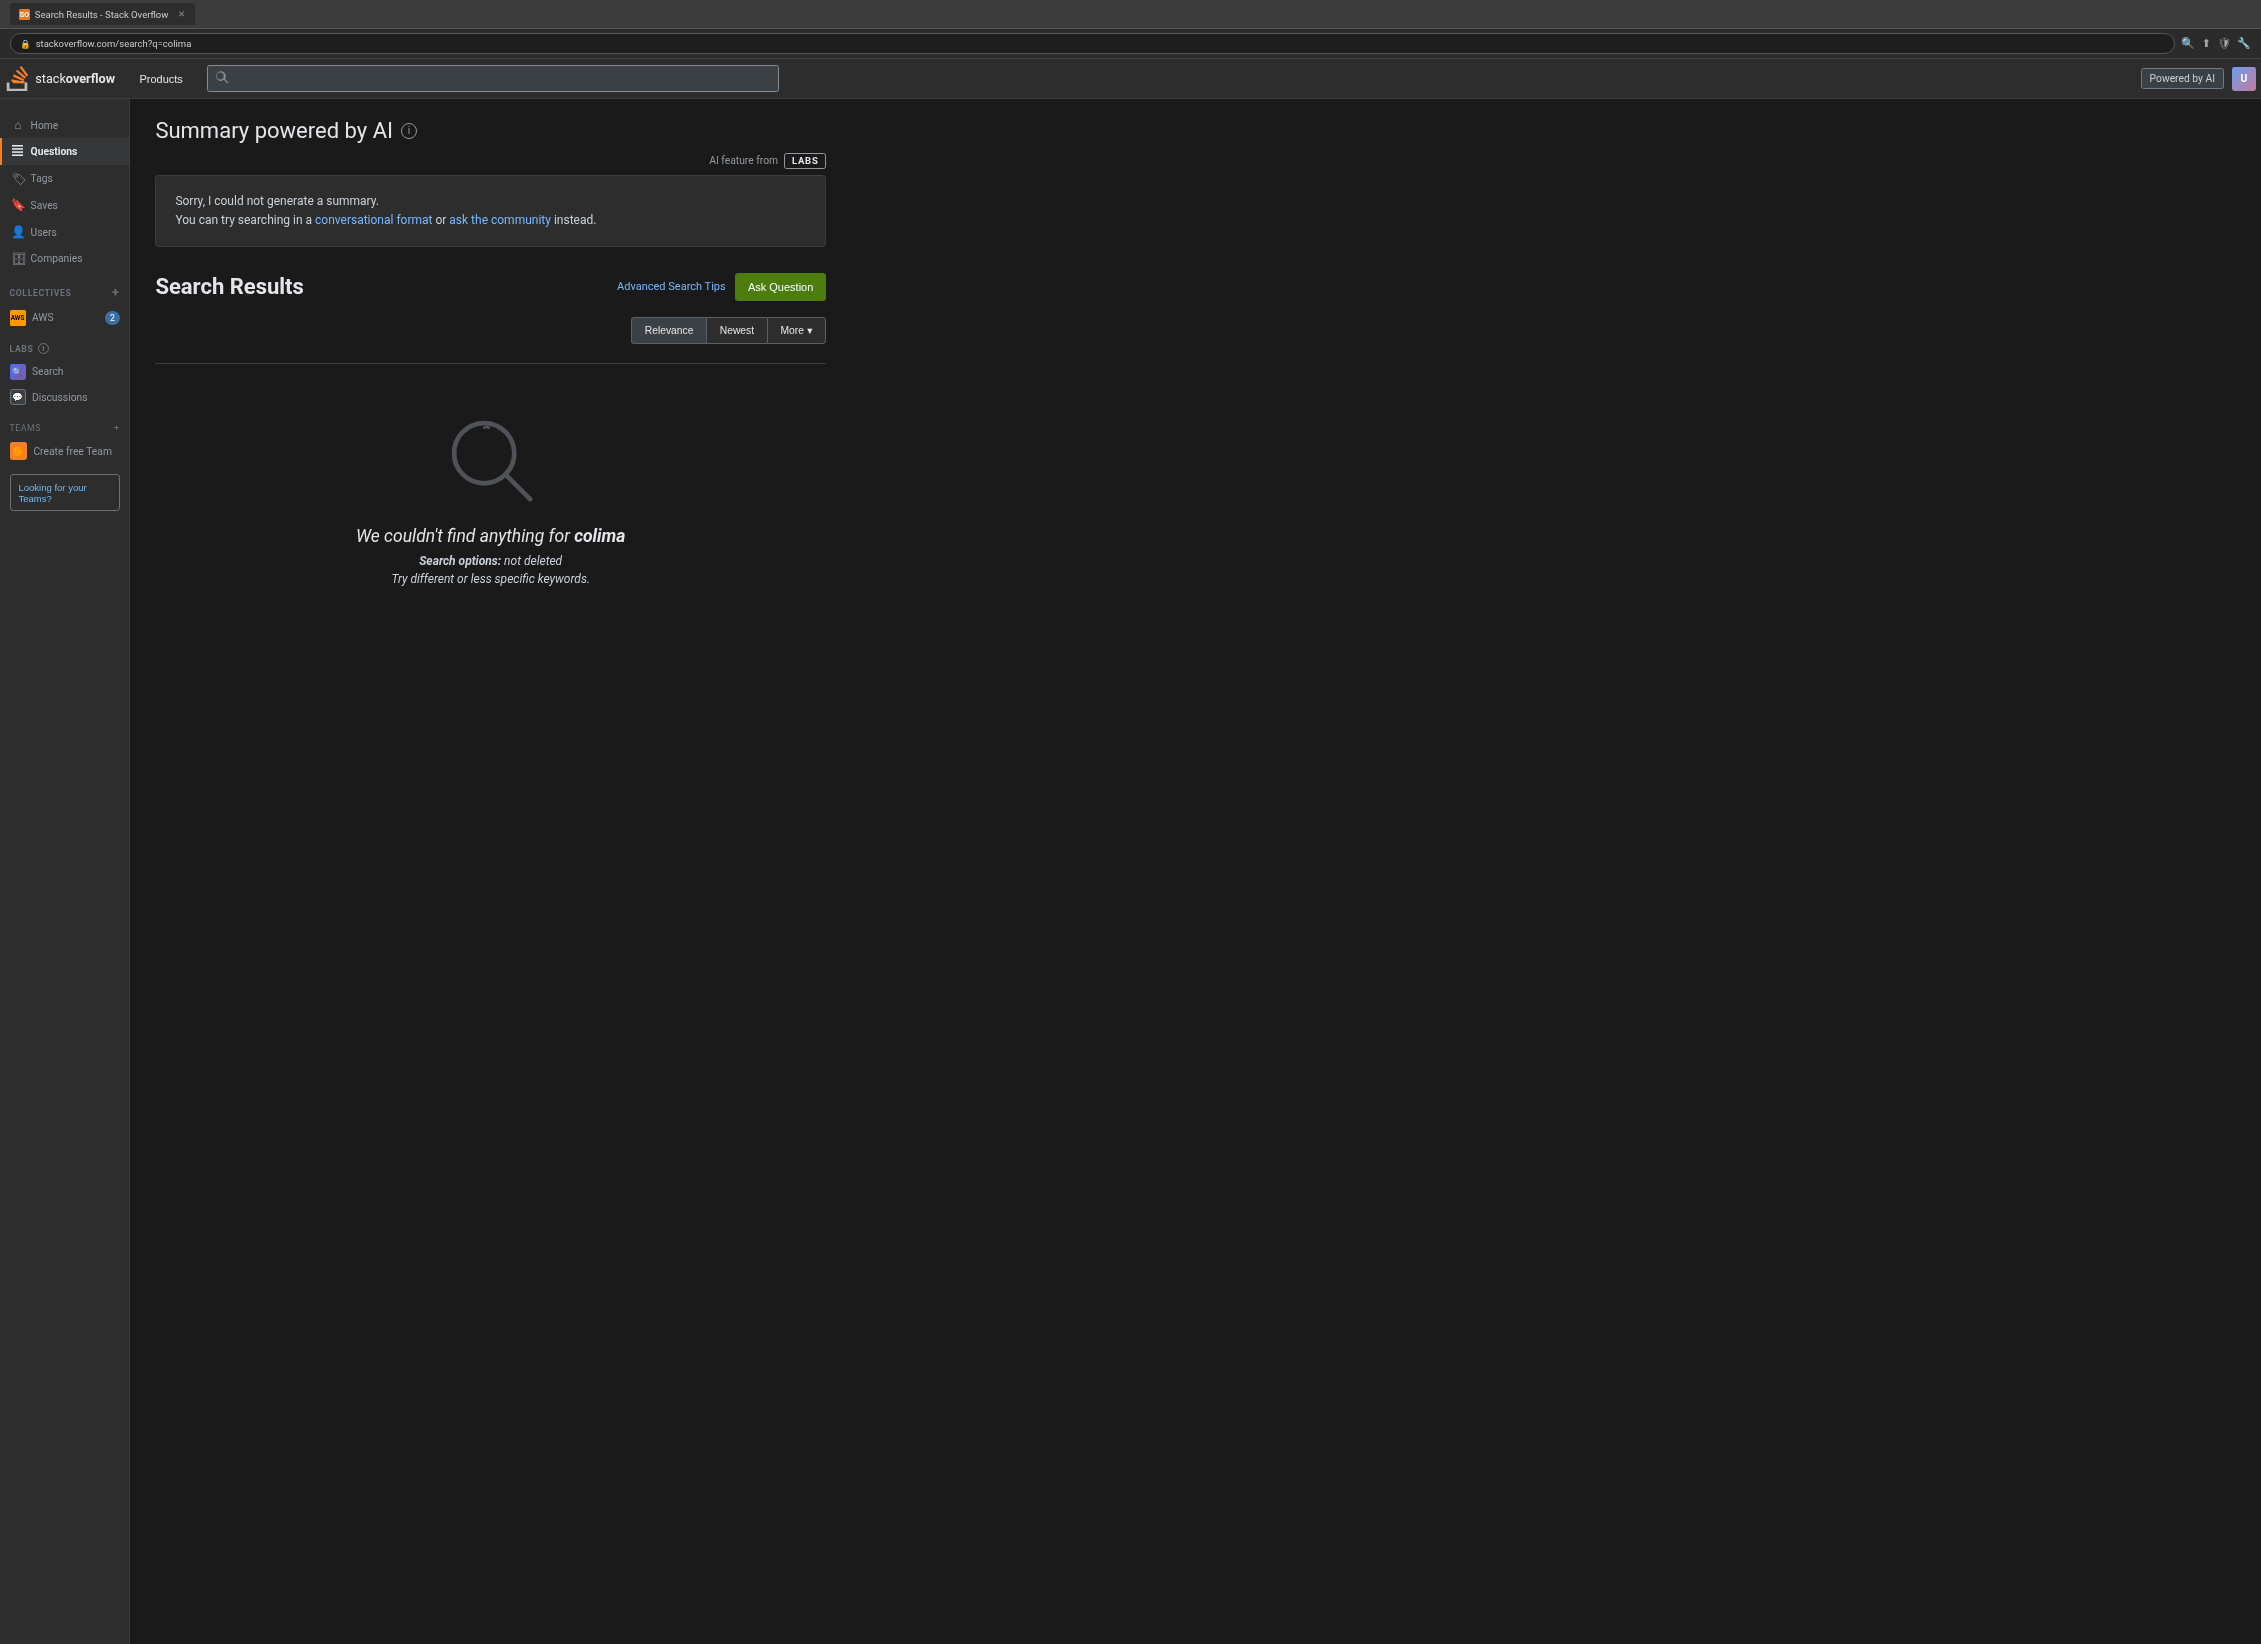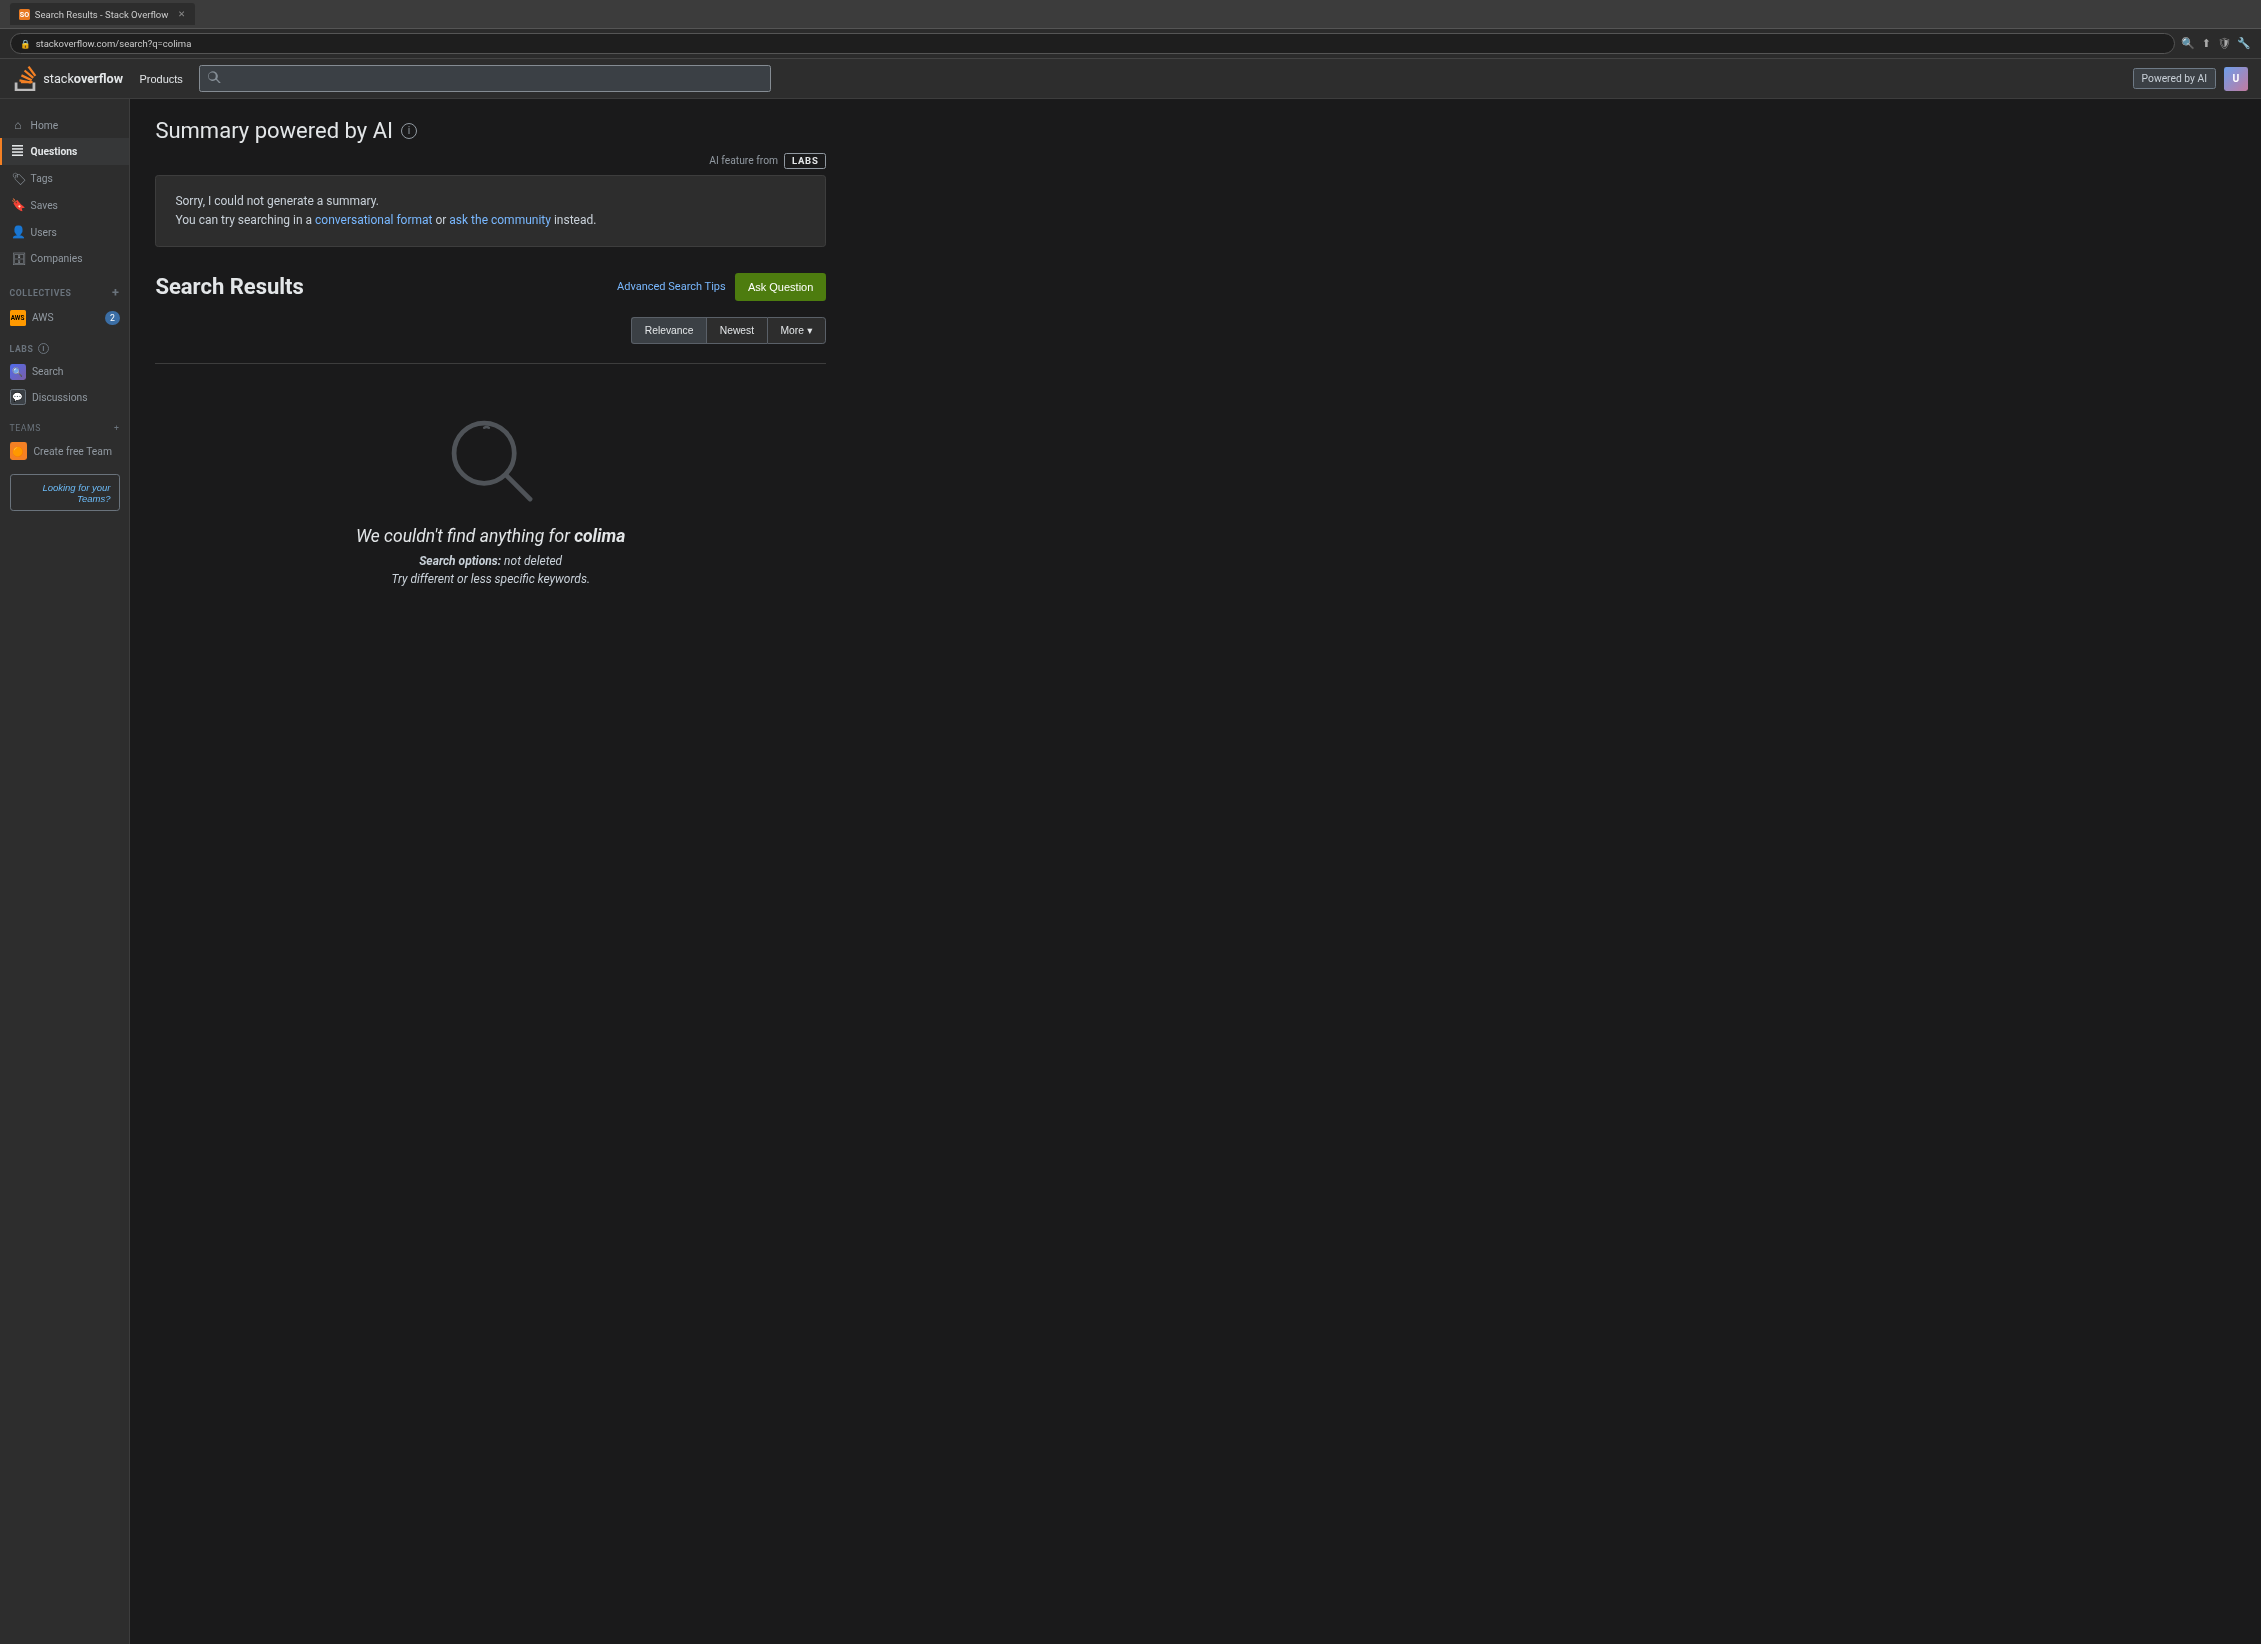--- a/index.html
+++ b/index.html
@@ -86,22 +86,22 @@
       font-size: 11px;
       cursor: pointer;
     }
 
     
     .top-navbar {
       background: #2d2d2d;
       height: 40px;
       display: flex;
       align-items: center;
-      padding: 0 13px;
-      gap: 10px;
+      padding: 0 5px;
+      gap: 18px;
       border-bottom: 0.8px solid #3d3d3d;
       position: sticky;
       top: 0;
       z-index: 100;
     }
     .so-logo {
       display: flex;
       align-items: center;
       gap: 4.8px;
       text-decoration: none;
@@ -360,22 +360,21 @@
       display: block;
       width: 100%;
       margin-top: 9.5px;
       padding: 6.4px 8px;
       background: transparent;
       border: 0.8px solid #6a737c;
       border-radius: 3.2px;
       color: #6cbbf7;
       font-size: 9.5px;
       cursor: pointer;
-      text-align: right;
-      font-style: italic;
+      text-align: left;
     }
 
     
     .main-content {
       flex: 1;
       padding: 19px 19px 19px 25.4px;
       max-width: 715px;
     }
 
     

